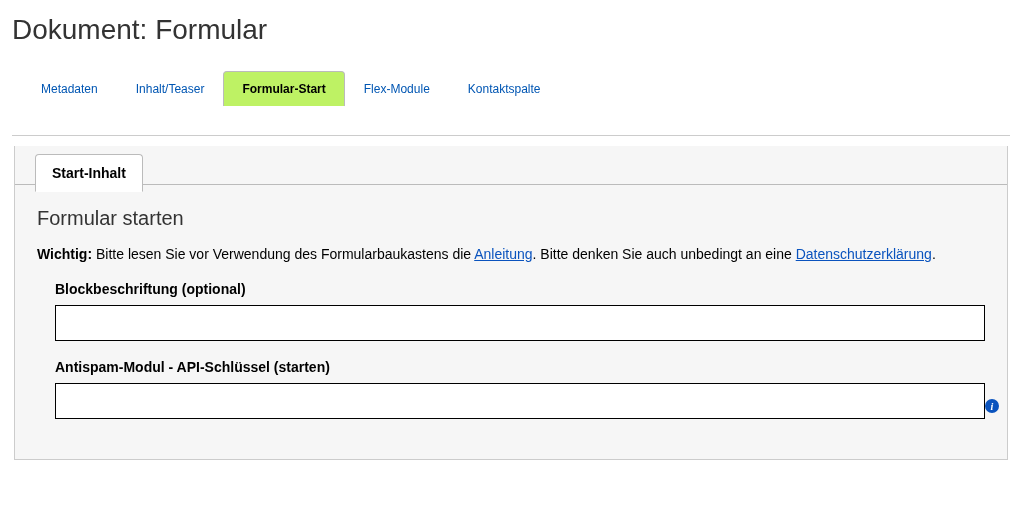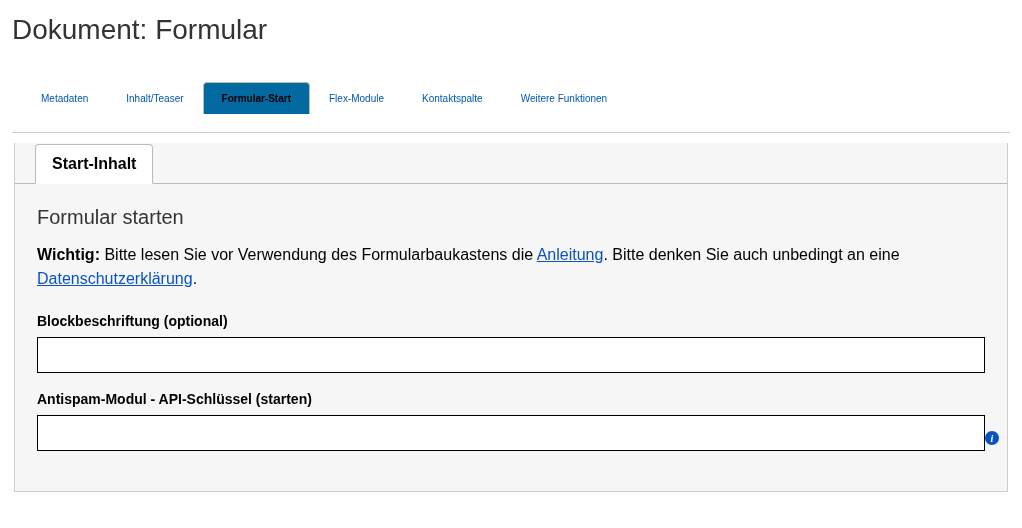--- a/index.html
+++ b/index.html
@@ -22,35 +22,35 @@
   }
   
   .main-tabs {
     display: flex;
     align-items: flex-end;
     padding-left: 10px;
     gap: 0;
   }
   .main-tab {
     padding: 10px 18px;
-    font-size: 10px;
+    font-size: 12px;
     color: #0056b3;
     cursor: pointer;
     border: 1px solid transparent;
     border-bottom: none;
     position: relative;
-    top: 12px;
+    top: 1px;
     white-space: nowrap;
   }
   .main-tab.active {
     color: #000;
     font-weight: 700;
     border-color: #bbb;
     border-radius: 4px 4px 0 0;
-    background: #0369a1;
+    background: #bef264;
   }
   .divider {
     margin-top: 30px;
     border-top: 1px solid #ccc;
   }
   
   .panel-wrap {
     margin-top: 10px;
     padding: 0 2px;
   }
@@ -62,54 +62,55 @@
   .sub-tabs {
     display: flex;
     padding-left: 20px;
     border-bottom: 1px solid #bbb;
     background: #f6f6f6;
     position: relative;
     top: 0;
   }
   .sub-tab {
     padding: 10px 16px;
-    font-size: 16px;
+    font-size: 14px;
     font-weight: 700;
     color: #000;
     background: #fff;
     border: 1px solid #bbb;
     border-bottom: 1px solid #fff;
     border-radius: 4px 4px 0 0;
     position: relative;
-    top: 1px;
+    top: 8px;
     cursor: pointer;
   }
   .panel-body {
     padding: 18px 22px 22px 22px;
     position: relative;
   }
   h2.section-title {
     font-size: 20px;
     font-weight: 400;
     margin: 4px 0 14px 0;
     color: #333;
   }
   .notice {
-    font-size: 16px;
+    font-size: 14px;
     line-height: 1.5;
-    margin-bottom: 22px;
+    margin-bottom: 16px;
   }
   .notice strong { font-weight: 700; }
   .notice a {
     color: #0a53be;
     text-decoration: underline;
   }
   .field {
     margin-bottom: 18px;
     position: relative;
+    margin-left: 18px;
   }
   .field label {
     display: block;
     font-weight: 700;
     margin-bottom: 8px;
     font-size: 14px;
   }
   .field input[type="text"] {
     width: 100%;
     padding: 9px 8px;
@@ -141,21 +142,20 @@
 
 <div class="page">
   <h1 class="page-title">Dokument: Formular</h1>
 
   <div class="main-tabs">
     <div class="main-tab">Metadaten</div>
     <div class="main-tab">Inhalt/Teaser</div>
     <div class="main-tab active">Formular-Start</div>
     <div class="main-tab">Flex-Module</div>
     <div class="main-tab">Kontaktspalte</div>
-    <div class="main-tab">Weitere Funktionen</div>
   </div>
 
   <div class="divider"></div>
 
   <div class="panel-wrap">
     <div class="panel">
       <div class="sub-tabs">
         <div class="sub-tab">Start-Inhalt</div>
       </div>
       <div class="panel-body">

